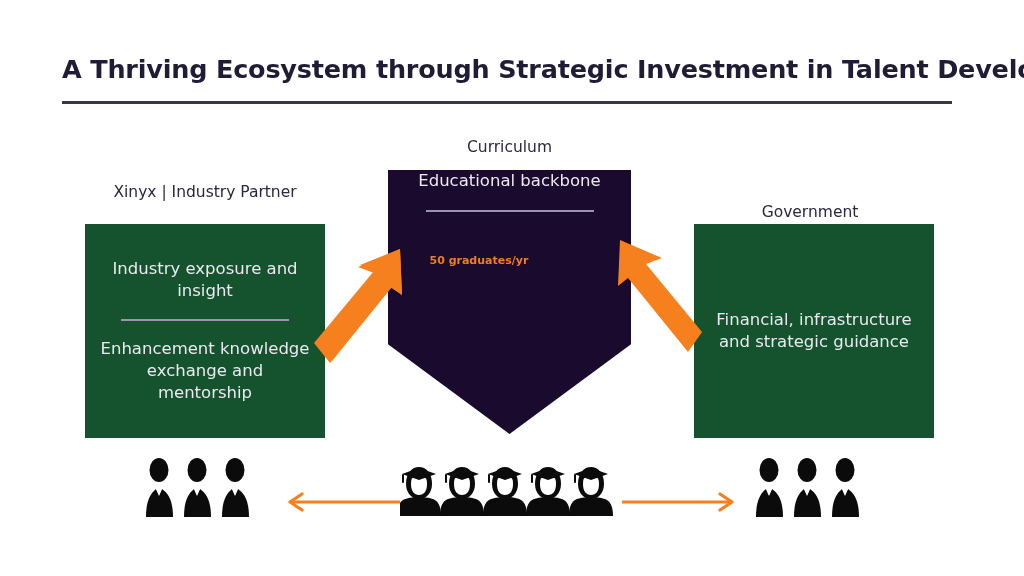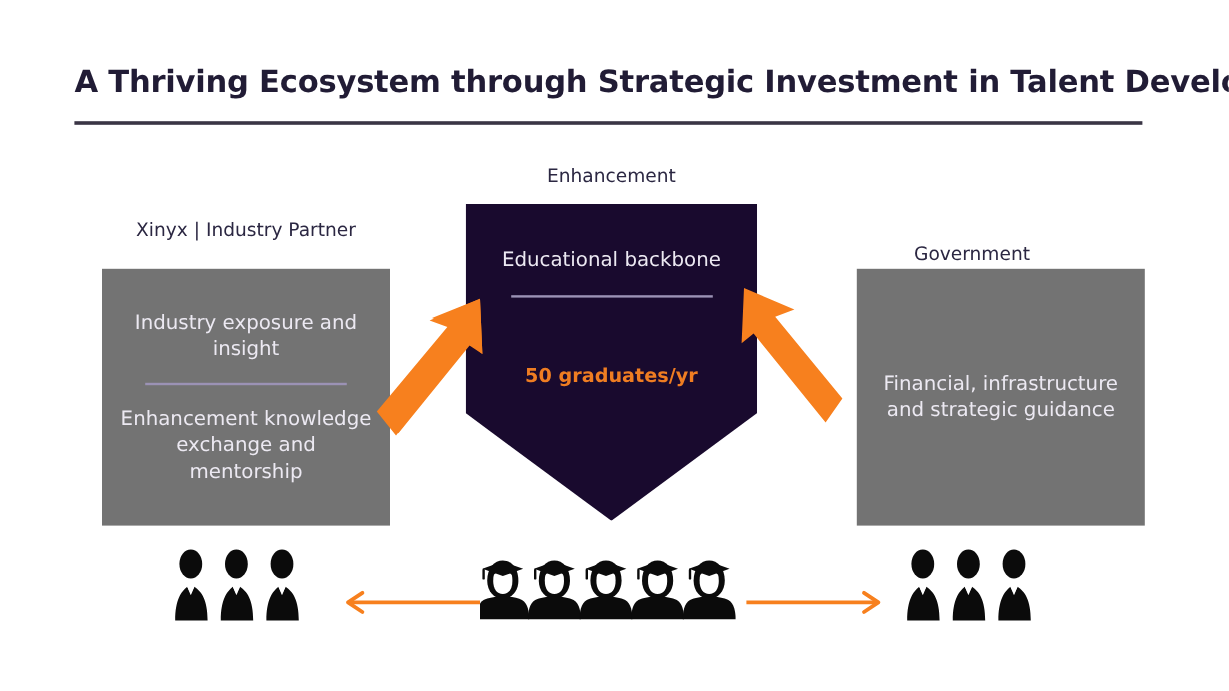--- a/index.html
+++ b/index.html
@@ -35,29 +35,29 @@
     text-align:center;
     white-space:nowrap;
   }
   #cap-left{left:85px;top:183px;width:240px;}
   #cap-center{left:388px;top:138px;width:243px;}
   #cap-right{left:690px;top:203px;width:240px;}
 
   
   .panel{
     position:absolute;
-    background:#737373;
+    background:#14532d;
     box-sizing:border-box;
     display:flex;
     flex-direction:column;
     justify-content:center;
     align-items:center;
   }
   #panel-left{left:85px;top:224px;width:240px;height:214px;}
-  #panel-right{left:714px;top:224px;width:240px;height:214px;}
+  #panel-right{left:694px;top:224px;width:240px;height:214px;}
 
   .panel-text{
     color:#ece9f2;
     font-size:16.5px;
     line-height:22px;
     text-align:center;
     width:210px;
   }
   .panel-divider{
     width:168px;height:1.5px;background:#9b92b5;
@@ -69,30 +69,30 @@
     position:absolute;left:388px;top:170px;width:243px;height:264px;
   }
   #shield-shape{
     position:absolute;left:0;top:0;width:243px;height:264px;
     background:#190a2e;
     clip-path:polygon(0 0, 100% 0, 100% 66%, 50% 100%, 0 66%);
   }
   #shield-content{
     position:absolute;left:0;top:0;width:243px;height:264px;
     display:flex;flex-direction:column;align-items:center;
-    padding-top:36px;box-sizing:border-box;
+    box-sizing:border-box;
   }
   #shield-content .panel-text{width:215px;}
   #shield-content .panel-divider{width:168px;margin:18px 0 18px 0;}
   #grad-rate{
     color:#ef7d22;
-    font-size:16px;
+    font-size:11px;
     line-height:17px;
-    text-align:center;
-    margin-top:38px;
+    text-align:left;
+    margin-top:22px;
     width:160px;
     font-weight:600;
   }
 
   
   .big-arrow{position:absolute;}
   #big-arrow-left{left:312px;top:243px;width:95px;height:133px;}
   #big-arrow-right{left:613px;top:234px;width:95px;height:133px;}
 
   
@@ -108,21 +108,21 @@
 </style>
 </head>
 <body>
 
 <div class="stage">
 
   <div class="title">A Thriving Ecosystem through Strategic Investment in Talent Development</div>
   <div class="title-rule"></div>
 
   <div class="caption" id="cap-left">Xinyx | Industry Partner</div>
-  <div class="caption" id="cap-center">Enhancement</div>
+  <div class="caption" id="cap-center">Curriculum</div>
   <div class="caption" id="cap-right">Government</div>
 
   <div class="panel" id="panel-left">
     <div class="panel-text">Industry exposure and insight</div>
     <div class="panel-divider"></div>
     <div class="panel-text">Enhancement knowledge exchange and mentorship</div>
   </div>
 
   <div id="shield-wrap">
     <div id="shield-shape"></div>

